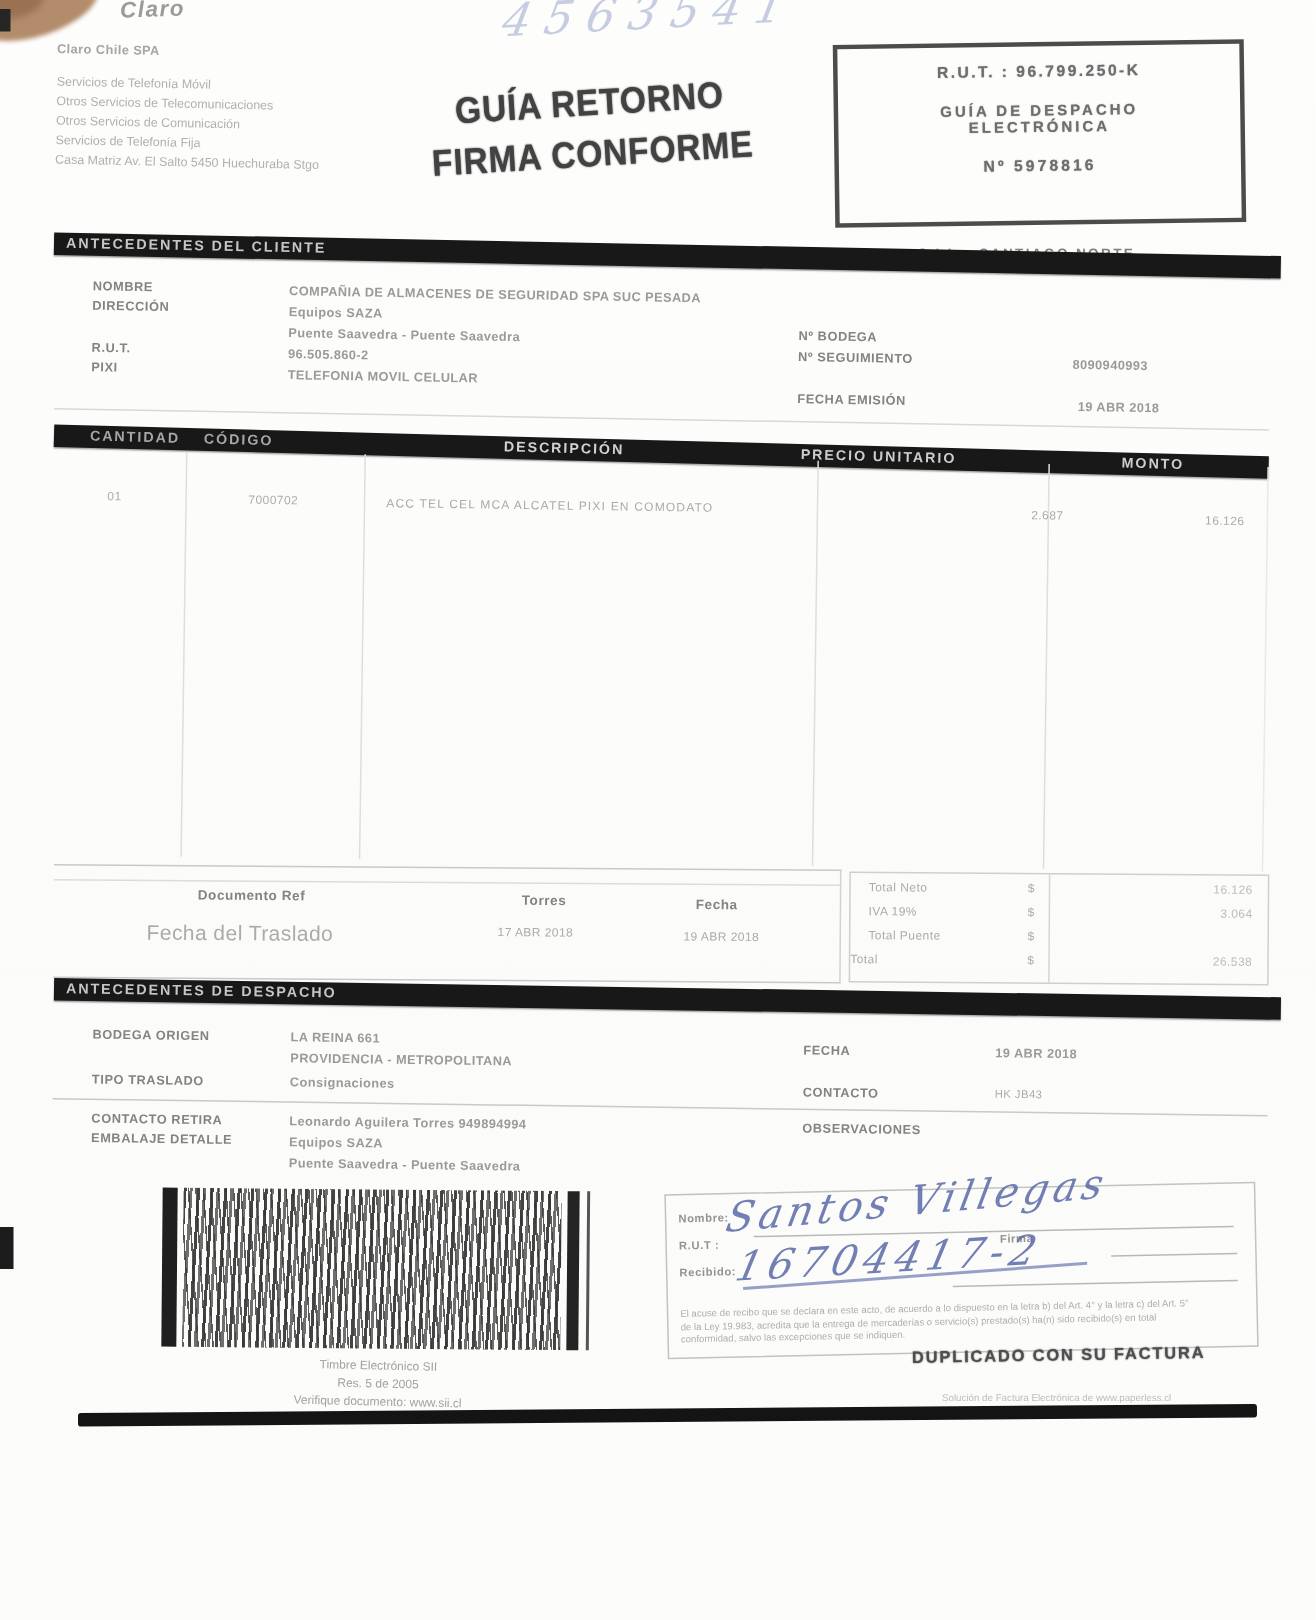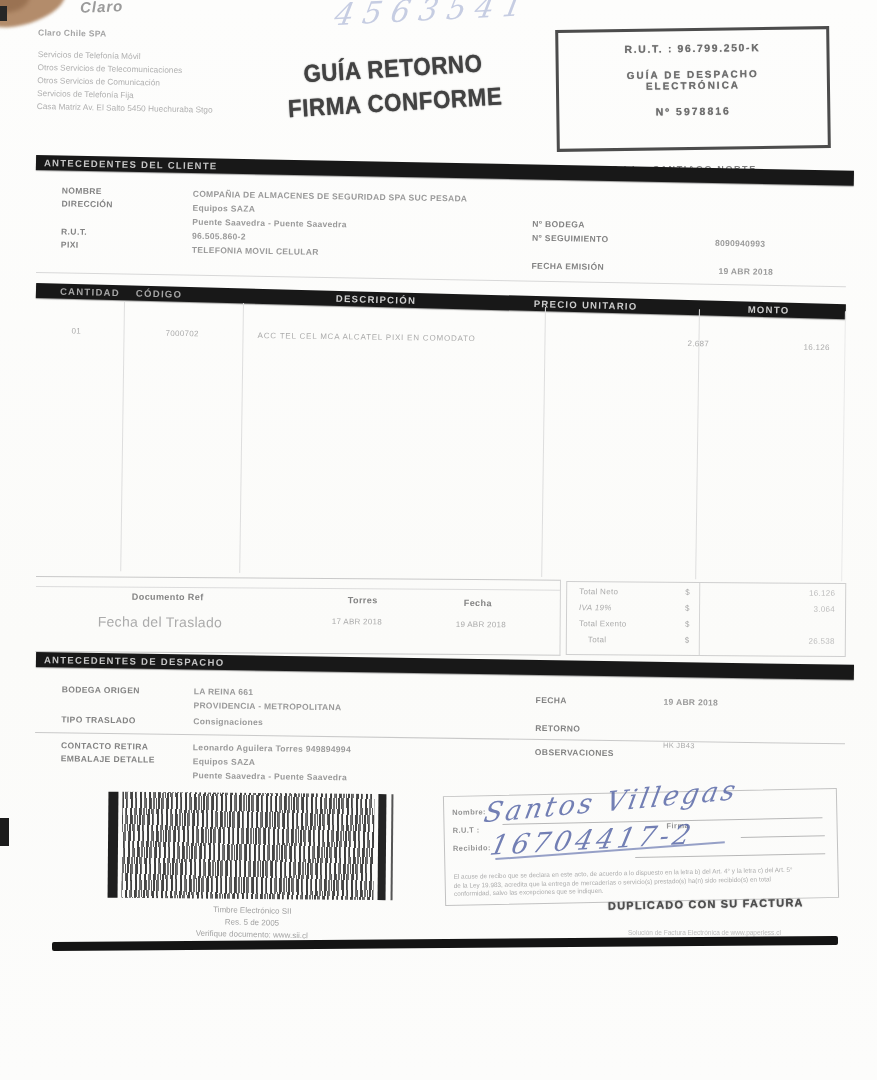--- a/index.html
+++ b/index.html
@@ -118,50 +118,50 @@
   </div>
 
   <div class="abs" style="left:566px;top:582px;width:278px;height:72px;border:1px solid #cfcfcf;transform:rotate(0.4deg);">
     <div class="abs vline" style="left:132px;top:0;height:72px;background:#d5d5d5;"></div>
     <div class="abs" style="left:0;top:5px;width:278px;height:14px;">
       <span class="abs val faint" style="left:12px;font-size:8px;">Total Neto</span>
       <span class="abs val faint" style="left:118px;font-size:8px;">$</span>
       <span class="abs val faint" style="left:140px;width:128px;text-align:right;font-size:8px;color:#bcbcbc;">16.126</span>
     </div>
     <div class="abs" style="left:0;top:21px;width:278px;height:14px;">
-      <span class="abs val faint" style="left:12px;font-size:8px;font-style:italic;">IVA 19%</span>
+      <span class="abs val faint" style="left:12px;font-size:8px;">IVA 19%</span>
       <span class="abs val faint" style="left:118px;font-size:8px;">$</span>
       <span class="abs val faint" style="left:140px;width:128px;text-align:right;font-size:8px;color:#bcbcbc;">3.064</span>
     </div>
     <div class="abs" style="left:0;top:37px;width:278px;height:14px;">
-      <span class="abs val faint" style="left:12px;font-size:8px;">Total Exento</span>
+      <span class="abs val faint" style="left:12px;font-size:8px;">Total Puente</span>
       <span class="abs val faint" style="left:118px;font-size:8px;">$</span>
       <span class="abs val faint" style="left:140px;width:128px;text-align:right;font-size:8px;color:#bcbcbc;"></span>
     </div>
     <div class="abs" style="left:0;top:53px;width:278px;height:14px;">
-      <span class="abs val faint" style="left:21px;font-size:8px;">Total</span>
+      <span class="abs val faint" style="left:0;font-size:8px;">Total</span>
       <span class="abs val faint" style="left:118px;font-size:8px;">$</span>
       <span class="abs val faint" style="left:140px;width:128px;text-align:right;font-size:8px;color:#bcbcbc;">26.538</span>
     </div>
   </div>
 
   <div class="abs bar" style="left:36px;top:652px;width:810px;transform:rotate(0.9deg);transform-origin:left center;">
     <span>ANTECEDENTES DE DESPACHO</span>
   </div>
   <div class="abs" style="left:36px;top:668px;width:810px;height:120px;transform:rotate(0.8deg);transform-origin:left top;">
     <span class="abs lbl" style="left:26px;top:16px;">BODEGA ORIGEN</span>
     <span class="abs val" style="left:158px;top:16px;">LA REINA 661</span>
     <span class="abs val" style="left:158px;top:30px;">PROVIDENCIA - METROPOLITANA</span>
     <span class="abs lbl" style="left:26px;top:46px;">TIPO TRASLADO</span>
     <span class="abs val" style="left:158px;top:46px;">Consignaciones</span>
 
     <span class="abs lbl" style="left:500px;top:20px;">FECHA</span>
     <span class="abs val" style="left:628px;top:20px;">19 ABR 2018</span>
-    <span class="abs lbl" style="left:500px;top:48px;">RETORNO</span>
-    <span class="abs val faint" style="left:628px;top:64px;font-size:7.5px;">HK JB43</span>
+    <span class="abs lbl" style="left:500px;top:48px;">CONTACTO</span>
+    <span class="abs val faint" style="left:628px;top:48px;font-size:7.5px;">HK JB43</span>
 
     <div class="abs hline" style="left:0;top:64px;width:810px;background:#c9c9c9;"></div>
 
     <span class="abs lbl" style="left:26px;top:72px;">CONTACTO RETIRA</span>
     <span class="abs lbl" style="left:26px;top:85px;">EMBALAJE DETALLE</span>
     <span class="abs val" style="left:158px;top:72px;">Leonardo Aguilera Torres 949894994</span>
     <span class="abs val" style="left:158px;top:86px;">Equipos SAZA</span>
     <span class="abs val" style="left:158px;top:100px;">Puente Saavedra - Puente Saavedra</span>
     <span class="abs lbl" style="left:500px;top:72px;">OBSERVACIONES</span>
   </div>

